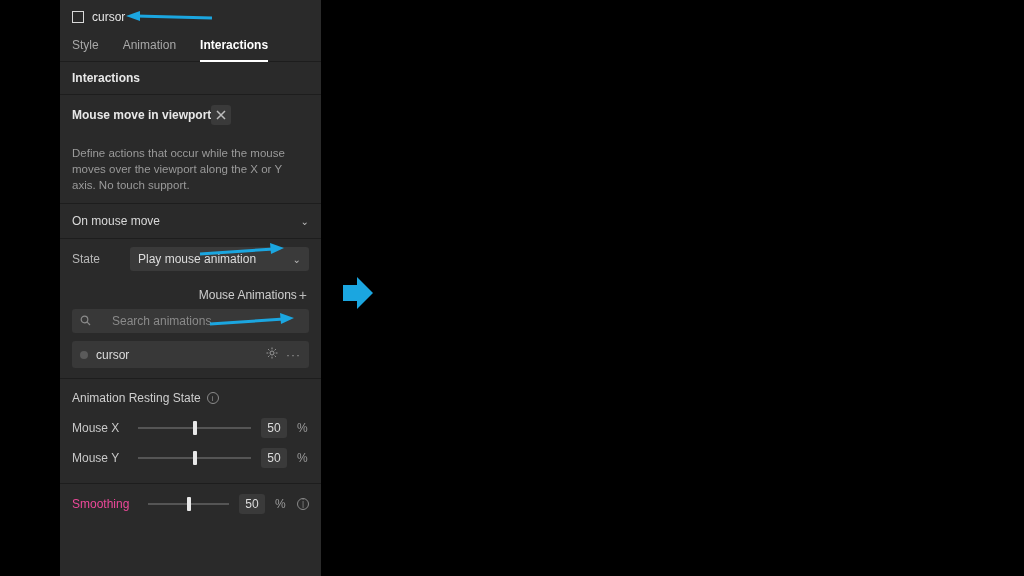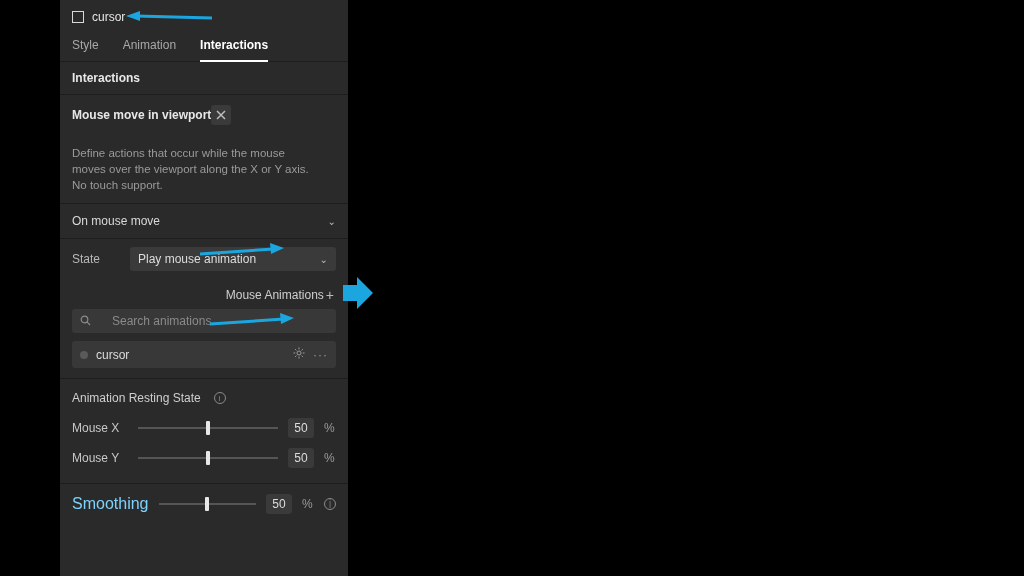--- a/index.html
+++ b/index.html
@@ -1,17 +1,17 @@
 <!DOCTYPE html>
 <html><head>
 <meta charset="utf-8">
 <style>
   * { box-sizing: border-box; margin: 0; padding: 0; font-family: -apple-system, BlinkMacSystemFont, "Segoe UI", Arial, sans-serif; }
   body { background: #000; width: 1024px; height: 576px; overflow: hidden; position: relative; }
-  .panel { position: absolute; left: 60px; top: 0; width: 288px; height: 576px; background: #2a2a2a; color: #d9d9d9; font-size: 12px; overflow: hidden; }
+  .panel { position: absolute; left: 60px; top: 0; width: 261px; height: 576px; background: #2a2a2a; color: #d9d9d9; font-size: 12px; overflow: hidden; }
   .sel-row { display: flex; align-items: center; padding: 10px 12px 8px 12px; gap: 8px; }
   .sq-outline { width: 12px; height: 12px; border: 1.5px solid #d9d9d9; }
   .sel-name { color: #e5e5e5; font-size: 12px; }
   .tabs { display: flex; padding: 0 12px; border-bottom: 1px solid #1d1d1d; gap: 24px; }
   .tab { padding: 6px 0 8px 0; color: #a8a8a8; cursor: pointer; font-size: 12px; }
   .tab.active { color: #fff; font-weight: 600; border-bottom: 2px solid #fff; margin-bottom: -1px; }
   .sec-header { padding: 9px 12px; font-weight: 600; color: #e8e8e8; border-bottom: 1px solid #1d1d1d; font-size: 12px; }
   .block { padding: 10px 12px; border-bottom: 1px solid #1d1d1d; }
   .block-title-row { display: flex; align-items: center; }
   .block-title { font-weight: 600; color: #e8e8e8; font-size: 12px; }
@@ -26,30 +26,30 @@
   .subhead-label { color: #cfcfcf; font-size: 12px; }
   .plus-btn { color: #bbb; font-size: 14px; cursor: pointer; padding: 0 2px; }
   .search { margin: 0 12px 8px 12px; background: #383838; border-radius: 3px; padding: 5px 8px; display: flex; align-items: center; gap: 21px; color: #8a8a8a; font-size: 12px; }
   .search-icon { font-size: 11px; }
   .anim-item { margin: 0 12px 10px 12px; background: #383838; border-radius: 3px; padding: 6px 8px; display: flex; align-items: center; gap: 8px; color: #ddd; font-size: 12px; }
   .anim-dot { width: 8px; height: 8px; border-radius: 50%; background: #5a5a5a; }
   .anim-name { flex: 1; }
   .anim-gear, .anim-more { color: #9a9a9a; font-size: 12px; cursor: pointer; }
   .anim-more { letter-spacing: 1px; }
   .sub-section { padding: 6px 12px 10px 12px; border-top: 1px solid #1d1d1d; }
-  .sub-title { display: flex; align-items: center; gap: 13px; color: #cfcfcf; font-size: 12px; padding: 6px 0 8px 0; }
+  .sub-title { display: flex; align-items: center; gap: 6px; color: #cfcfcf; font-size: 12px; padding: 6px 0 8px 0; }
   .info-icon { width: 12px; height: 12px; border: 1px solid #8a8a8a; border-radius: 50%; display: inline-flex; align-items: center; justify-content: center; font-size: 8px; color: #8a8a8a; font-style: normal; }
   .slider-row { display: flex; align-items: center; gap: 10px; padding: 5px 0; }
   .slider-label { flex: 0 0 56px; color: #c8c8c8; font-size: 12px; }
   .slider-track { flex: 1; height: 2px; background: #555; position: relative; }
   .slider-thumb { position: absolute; top: 50%; transform: translate(-50%, -50%); width: 4px; height: 14px; background: #e8e8e8; border-radius: 1px; left: 50%; }
   .val-box { background: #3a3a3a; border-radius: 3px; padding: 3px 6px; color: #ddd; font-size: 12px; min-width: 26px; text-align: center; }
   .unit { color: #9a9a9a; font-size: 12px; width: 12px; }
   .bottom-row { display: flex; align-items: center; gap: 10px; padding: 10px 12px; border-top: 1px solid #1d1d1d; }
-  .bottom-label { flex: 0 0 66px; color: #7dd3fc; font-size: 16px; }
+  .bottom-label { flex: 0 0 66px; color: #ec4899; font-size: 12px; }
   .bottom-row .slider-track { flex: 1; }
   .right-info { color: #6a6a6a; font-size: 12px; }
 
   
   .arrow-svg { position: absolute; pointer-events: none; }
   .big-arrow { position: absolute; left: 343px; top: 277px; width: 30px; height: 32px; }
   .big-arrow svg { width: 100%; height: 100%; }
 </style>
 </head>
 <body>

